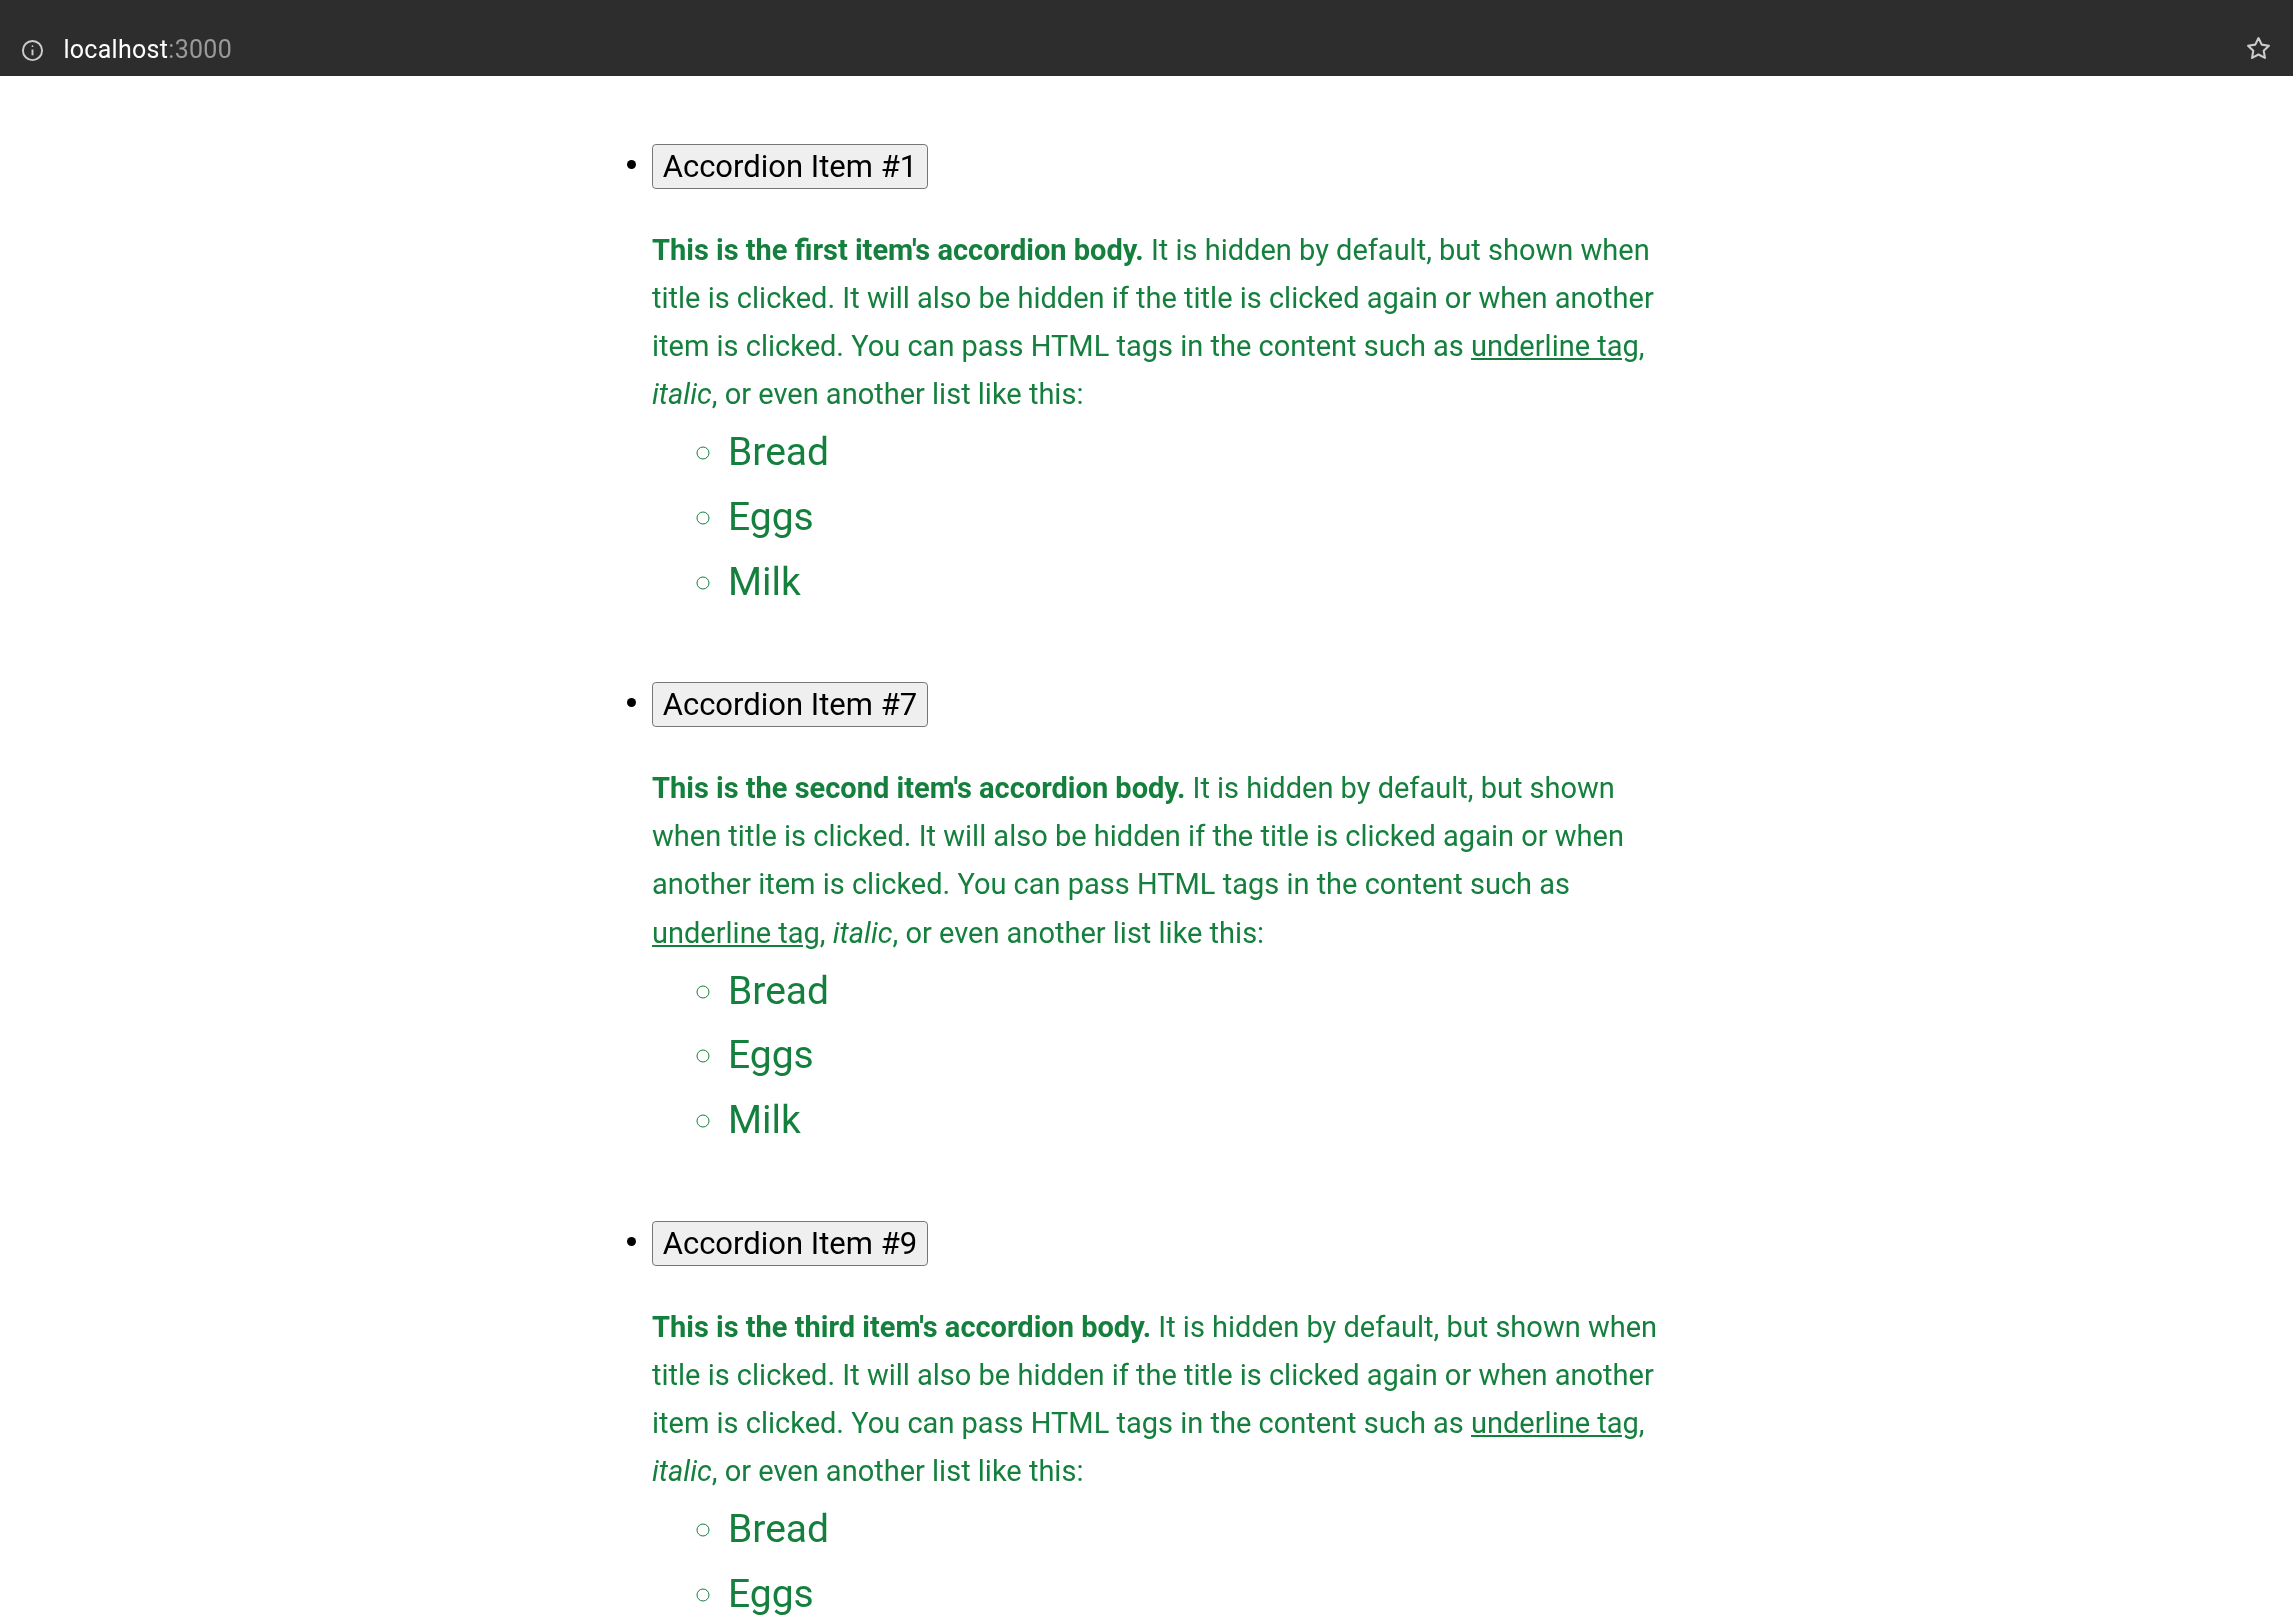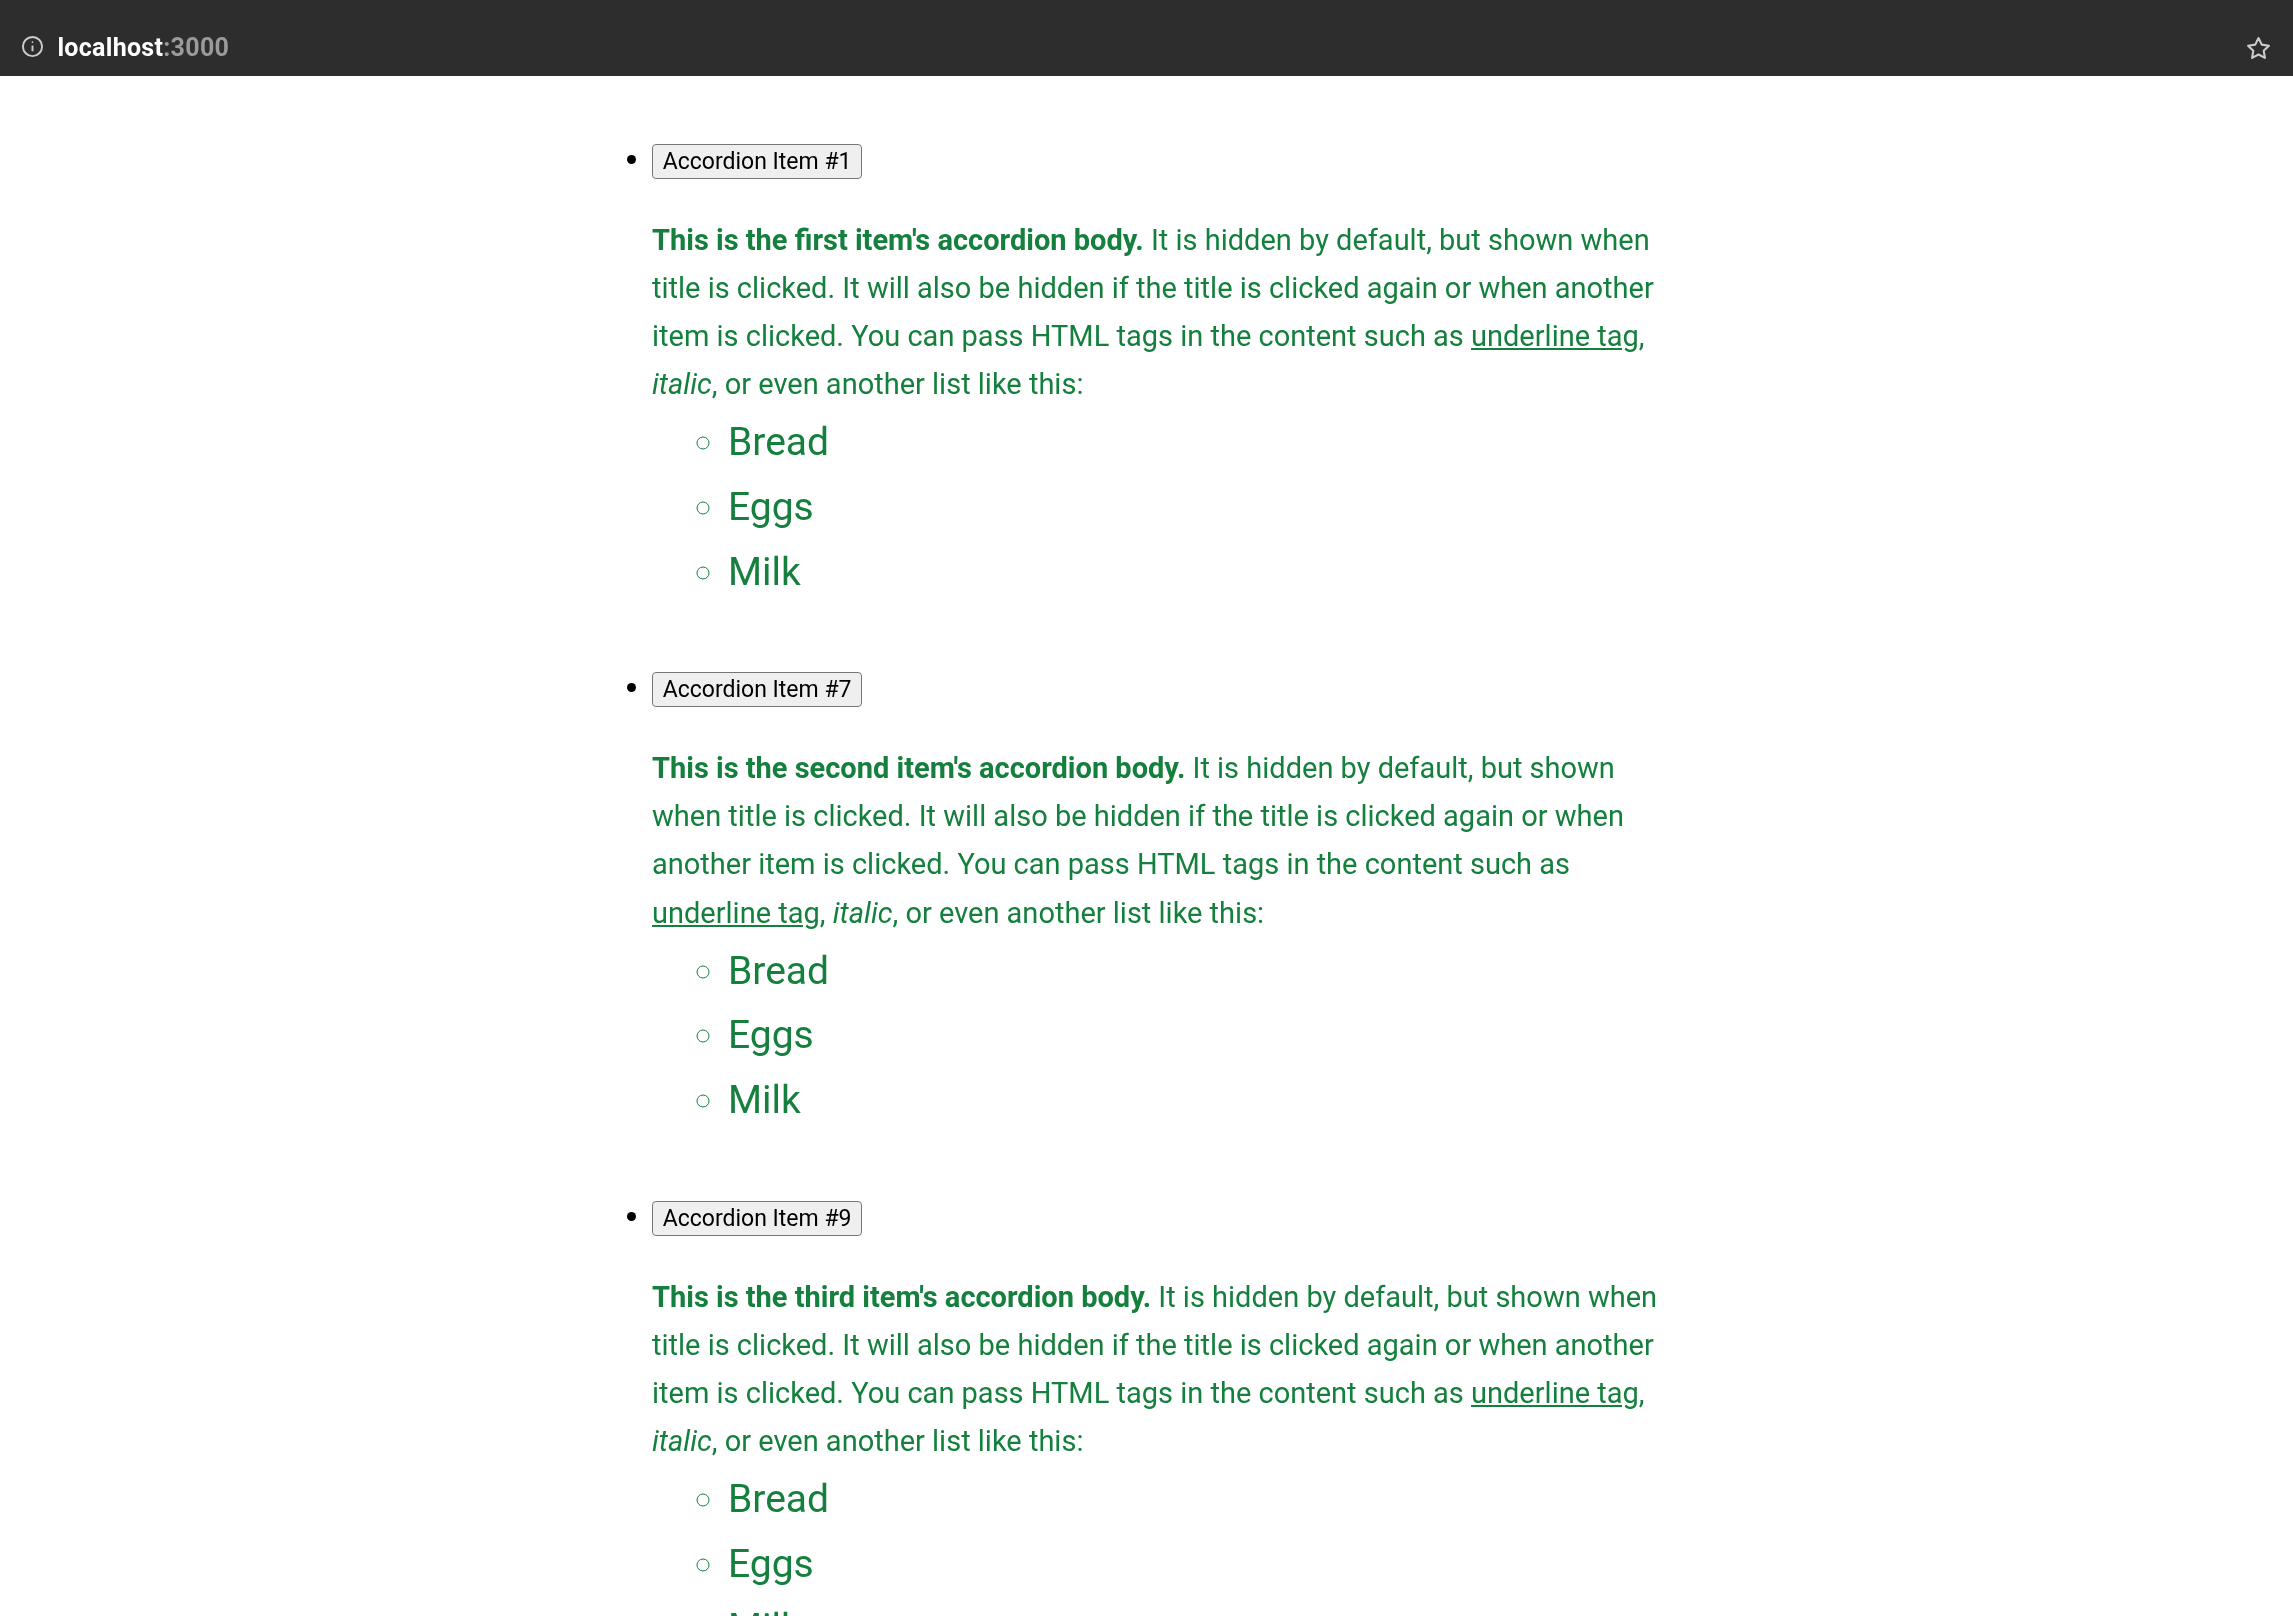--- a/index.html
+++ b/index.html
@@ -15,25 +15,24 @@
     }
     .browser-chrome {
       background: #2d2d2d;
       height: 76px;
       display: flex;
       align-items: flex-end;
       padding: 0;
     }
     .address-bar-row {
       display: flex;
-      align-items: flex-start;
+      align-items: flex-end;
       width: 100%;
       padding: 7.8px 19.4px 11.6px 19.4px;
-      gap: 11px;
-      font-weight: bold;
+      gap: 17px;
     }
     .info-icon {
       width: 27px;
       height: 27px;
       display: inline-flex;
       align-items: center;
       justify-content: center;
       color: #ccc;
       flex-shrink: 0;
     }
@@ -74,21 +73,21 @@
       width: 1067px;
       max-width: 1067px;
     }
     .accordion-list > li {
       margin-bottom: 68px;
       font-size: 29px;
       line-height: 1.0;
     }
     .accordion-button {
       font-family: inherit;
-      font-size: 23px;
+      font-size: 31px;
       background: #efefef;
       border: 1px solid #767676;
       border-radius: 3.9px;
       padding: 2.9px 9.7px;
       cursor: pointer;
       vertical-align: middle;
     }
     .accordion-body {
       margin-top: 37px;
       font-size: 29px;

